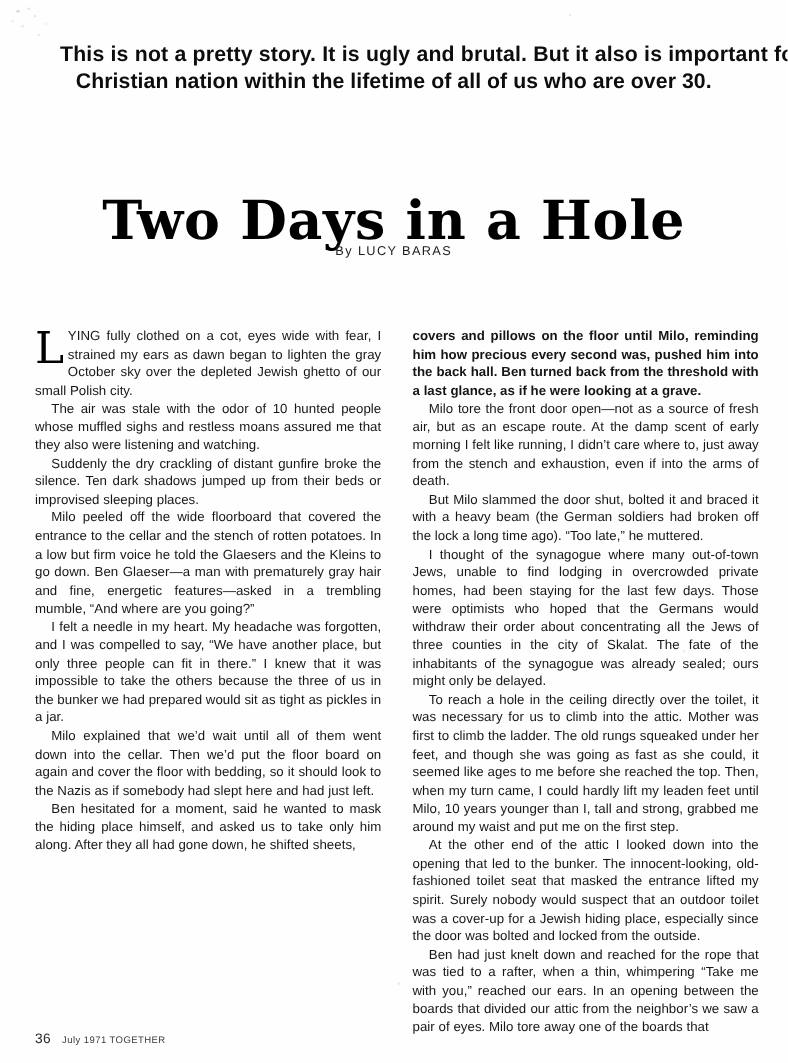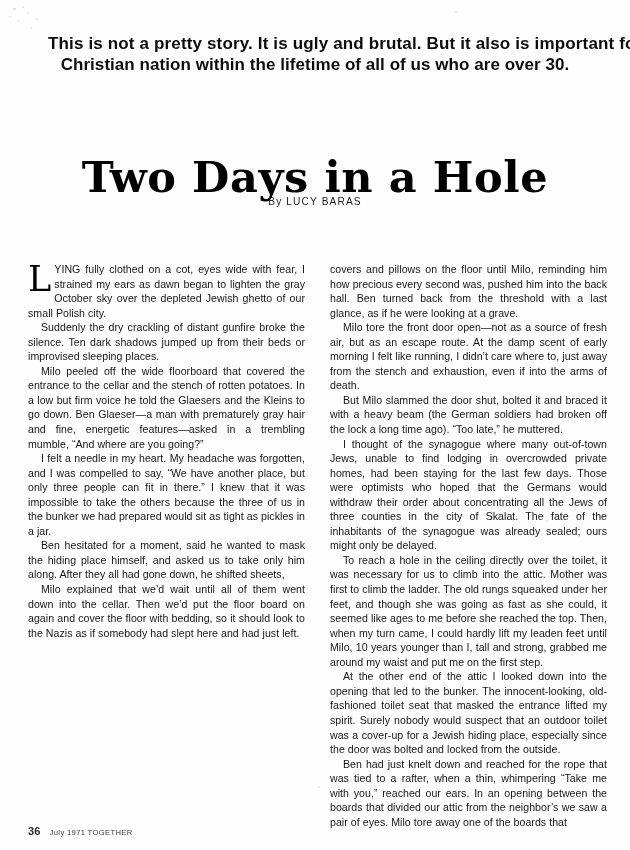--- a/index.html
+++ b/index.html
@@ -100,21 +100,21 @@
     text-align: justify;
     color: #151515;
     letter-spacing: .04px;
   }
   .col.left  { left: 28px; }
   .col.right { left: 330px; }
   .col p {
     margin: 0;
     text-indent: 13px;
   }
-  .col p.noindent { text-indent: 0; }
+  .col p.noindent { text-indent: 0; font-weight: bold; }
   .col p.lede { text-indent: 0; }
 
   
   .dropcap {
     float: left;
     font-family: "DejaVu Serif", "Liberation Serif", serif;
     font-size: 35px;
     line-height: 28px;
     font-weight: normal;
     padding: 2px 3px 0 0;
@@ -127,21 +127,21 @@
     position: absolute;
     left: 28px;
     bottom: 13px;
     display: flex;
     align-items: baseline;
     gap: 9px;
     color: #3c3c3c;
   }
   .footer .folio {
     font-size: 11px;
-    font-weight: bold;
+    font-weight: normal;
     letter-spacing: .2px;
     color: #2a2a2a;
   }
   .footer .issue {
     font-size: 7.6px;
     letter-spacing: .35px;
     color: #3a3a3a;
   }
 </style>
 </head>
@@ -167,25 +167,26 @@
   </div>
 
   <h1 class="headline">Two Days in a Hole</h1>
 
   <div class="byline">By LUCY BARAS</div>
 
   <div class="cols">
 
     <div class="col left">
       <p class="lede"><span class="dropcap">L</span><span>YING fully clothed on a cot, eyes wide with fear, I strained my ears as dawn began to lighten the gray October sky over the depleted Jewish ghetto of our small Polish city.</span></p>
+      <p>The air was stale with the odor of 10 hunted people whose muffled sighs and restless moans assured me that they also were listening and watching.</p>
       <p>Suddenly the dry crackling of distant gunfire broke the silence. Ten dark shadows jumped up from their beds or improvised sleeping places.</p>
       <p>Milo peeled off the wide floorboard that covered the entrance to the cellar and the stench of rotten potatoes. In a low but firm voice he told the Glaesers and the Kleins to go down. Ben Glaeser—a man with prematurely gray hair and fine, energetic features—asked in a trembling mumble, “And where are you going?”</p>
       <p>I felt a needle in my heart. My headache was forgotten, and I was compelled to say, “We have another place, but only three people can fit in there.” I knew that it was impossible to take the others because the three of us in the bunker we had prepared would sit as tight as pickles in a jar.</p>
+      <p>Milo explained that we’d wait until all of them went down into the cellar. Then we’d put the floor board on again and cover the floor with bedding, so it should look to the Nazis as if somebody had slept here and had just left.</p>
       <p>Ben hesitated for a moment, said he wanted to mask the hiding place himself, and asked us to take only him along. After they all had gone down, he shifted sheets,</p>
-      <p>Milo explained that we’d wait until all of them went down into the cellar. Then we’d put the floor board on again and cover the floor with bedding, so it should look to the Nazis as if somebody had slept here and had just left.</p>
     </div>
 
     <div class="col right">
       <p class="noindent">covers and pillows on the floor until Milo, reminding him how precious every second was, pushed him into the back hall. Ben turned back from the threshold with a last glance, as if he were looking at a grave.</p>
       <p>Milo tore the front door open—not as a source of fresh air, but as an escape route. At the damp scent of early morning I felt like running, I didn’t care where to, just away from the stench and exhaustion, even if into the arms of death.</p>
       <p>But Milo slammed the door shut, bolted it and braced it with a heavy beam (the German soldiers had broken off the lock a long time ago). “Too late,” he muttered.</p>
       <p>I thought of the synagogue where many out-of-town Jews, unable to find lodging in overcrowded private homes, had been staying for the last few days. Those were optimists who hoped that the Germans would withdraw their order about concentrating all the Jews of three counties in the city of Skalat. The fate of the inhabitants of the synagogue was already sealed; ours might only be delayed.</p>
       <p>To reach a hole in the ceiling directly over the toilet, it was necessary for us to climb into the attic. Mother was first to climb the ladder. The old rungs squeaked under her feet, and though she was going as fast as she could, it seemed like ages to me before she reached the top. Then, when my turn came, I could hardly lift my leaden feet until Milo, 10 years younger than I, tall and strong, grabbed me around my waist and put me on the first step.</p>
       <p>At the other end of the attic I looked down into the opening that led to the bunker. The innocent-looking, old-fashioned toilet seat that masked the entrance lifted my spirit. Surely nobody would suspect that an outdoor toilet was a cover-up for a Jewish hiding place, especially since the door was bolted and locked from the outside.</p>
       <p>Ben had just knelt down and reached for the rope that was tied to a rafter, when a thin, whimpering “Take me with you,” reached our ears. In an opening between the boards that divided our attic from the neighbor’s we saw a pair of eyes. Milo tore away one of the boards that</p>

